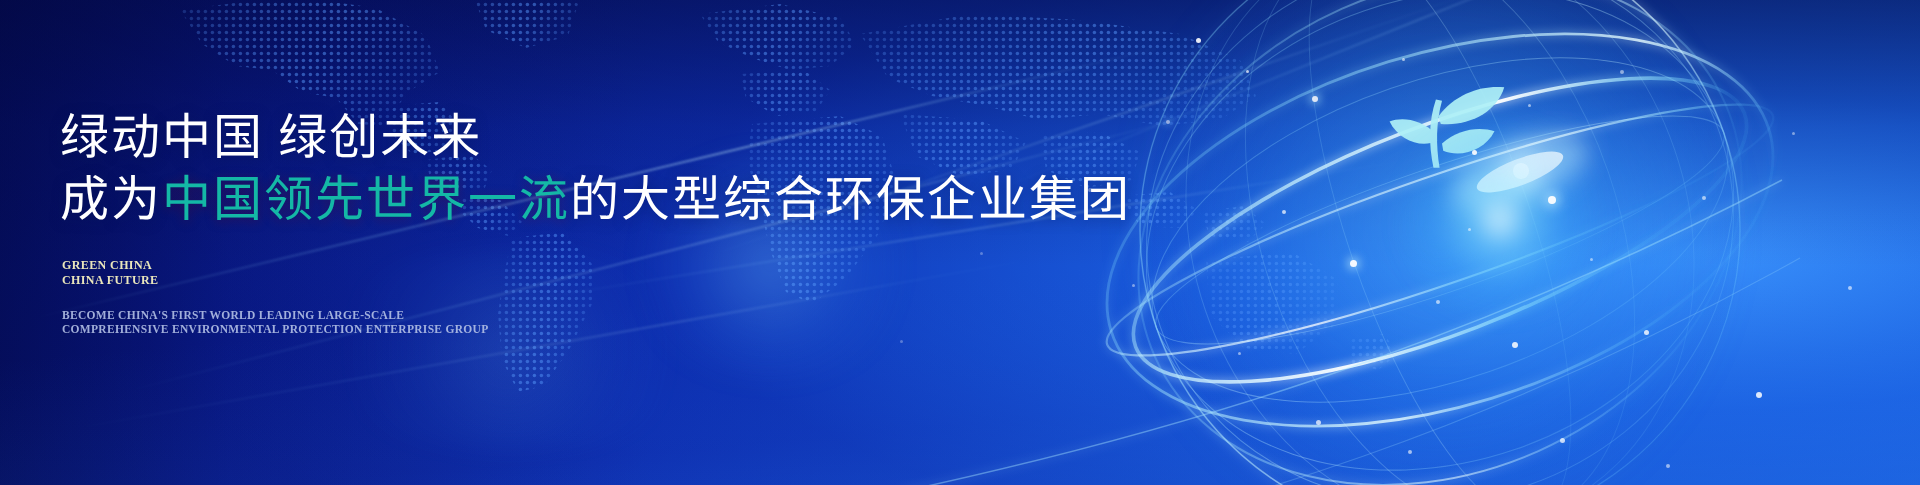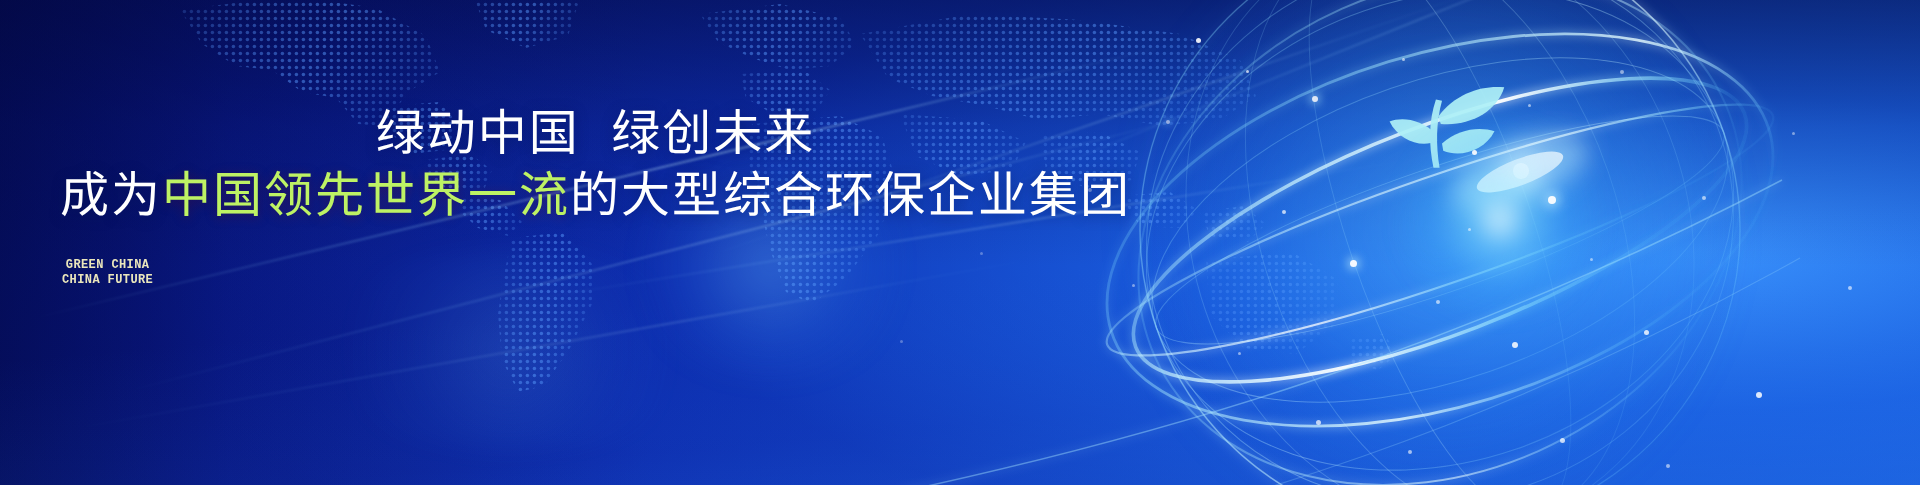--- a/index.html
+++ b/index.html
@@ -4,23 +4,22 @@
 <title>Banner</title>
 <style>
   html,body{margin:0;padding:0;background:#07128a;}
   *{box-sizing:border-box;}
 
   .banner{
     position:relative;
     width:1920px;
     height:485px;
     overflow:hidden;
-    font-family:Liberation Mono, monospace;
+    font-family:Liberation Serif, serif;
     background:#0b2099;
-    text-align:center;
   }
 
   
   .bg-base{
     position:absolute; inset:0;
     background:
       radial-gradient(120% 150% at 88% 52%,
         rgba(60,150,255,0.95) 0%,
         rgba(28,100,230,0.75) 22%,
         rgba(14,58,190,0.35) 45%,
@@ -142,21 +141,21 @@
     top:74px; left:0;
     color:#ffffff;
     font-size:49px;
     line-height:1.26;
     letter-spacing:2px;
     font-weight:400;
     white-space:nowrap;
     text-shadow:0 2px 14px rgba(0,20,80,0.45);
   }
   .headline .line2{display:block;}
-  .hl-red{color:#bef264;text-shadow:0 2px 12px rgba(120,0,0,0.35);}
+  .hl-red{color:#14b8a6;text-shadow:0 2px 12px rgba(120,0,0,0.35);}
 
   .sub-en{
     position:absolute;
     left:2px; top:258px;
     color:#fef9c3;
     font-size:12px;
     font-weight:bold;
     letter-spacing:0.4px;
     line-height:1.22;
     opacity:.92;
@@ -363,15 +362,19 @@
       <span class="line2">
         <span>成为</span><span class="hl-red">中国领先世界一流</span><span>的大型综合环保企业集团</span>
       </span>
     </h1>
 
     <div class="sub-en">
       <div>GREEN CHINA</div>
       <div>CHINA FUTURE</div>
     </div>
 
+    <div class="desc-en">
+      <div>BECOME CHINA'S FIRST WORLD LEADING LARGE-SCALE</div>
+      <div>COMPREHENSIVE ENVIRONMENTAL PROTECTION ENTERPRISE GROUP</div>
+    </div>
 
   </div>
 </div>
 
 </body></html>

